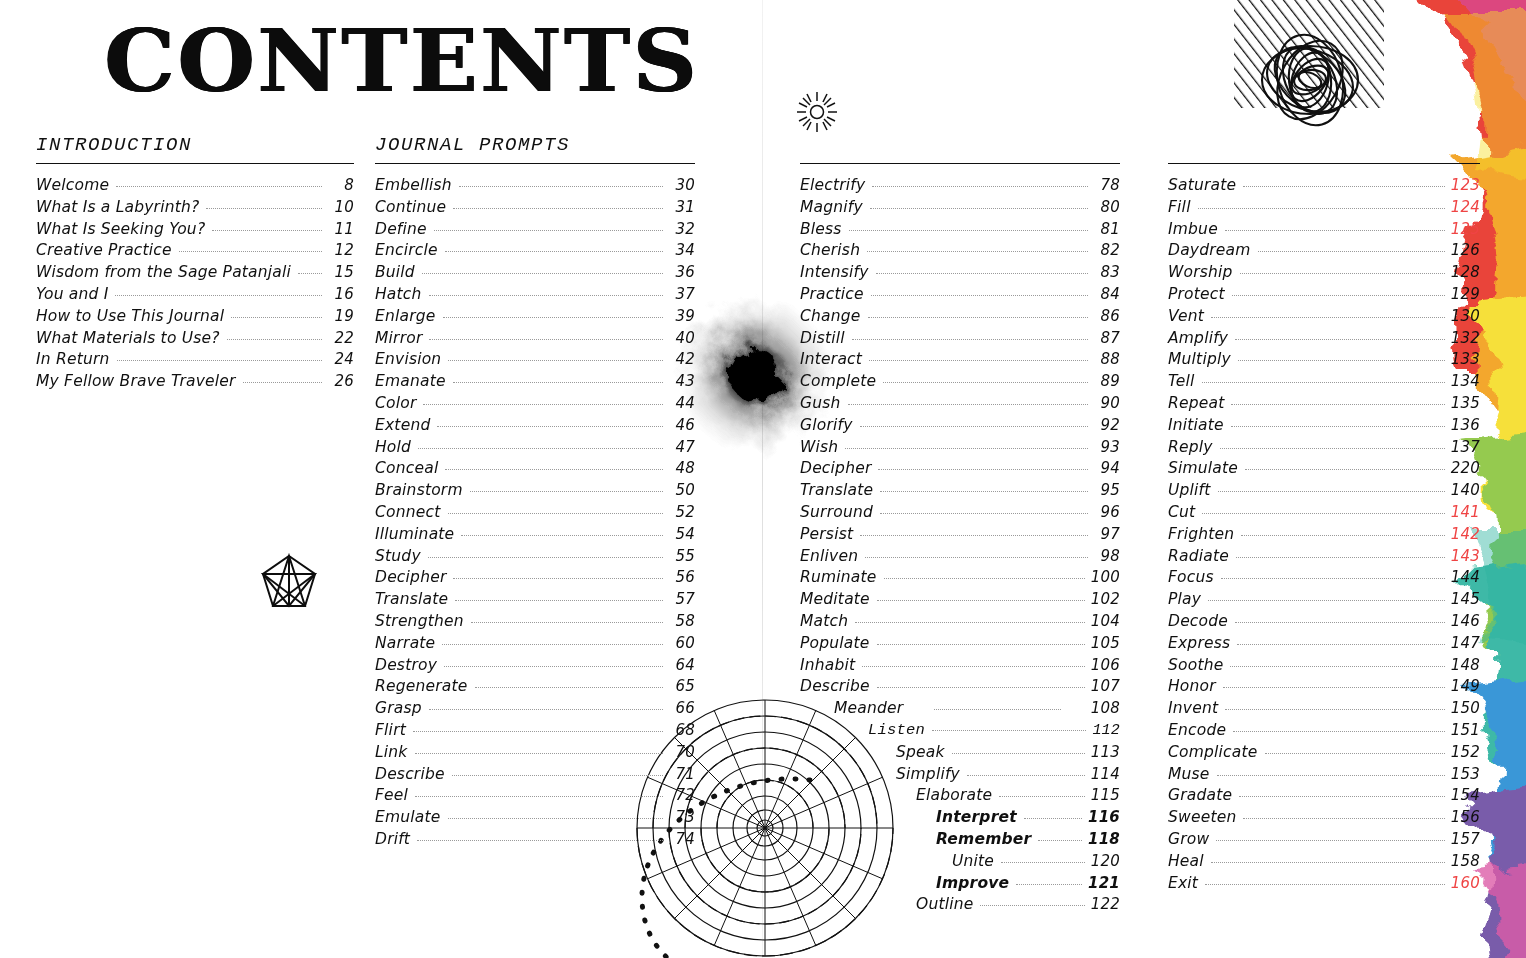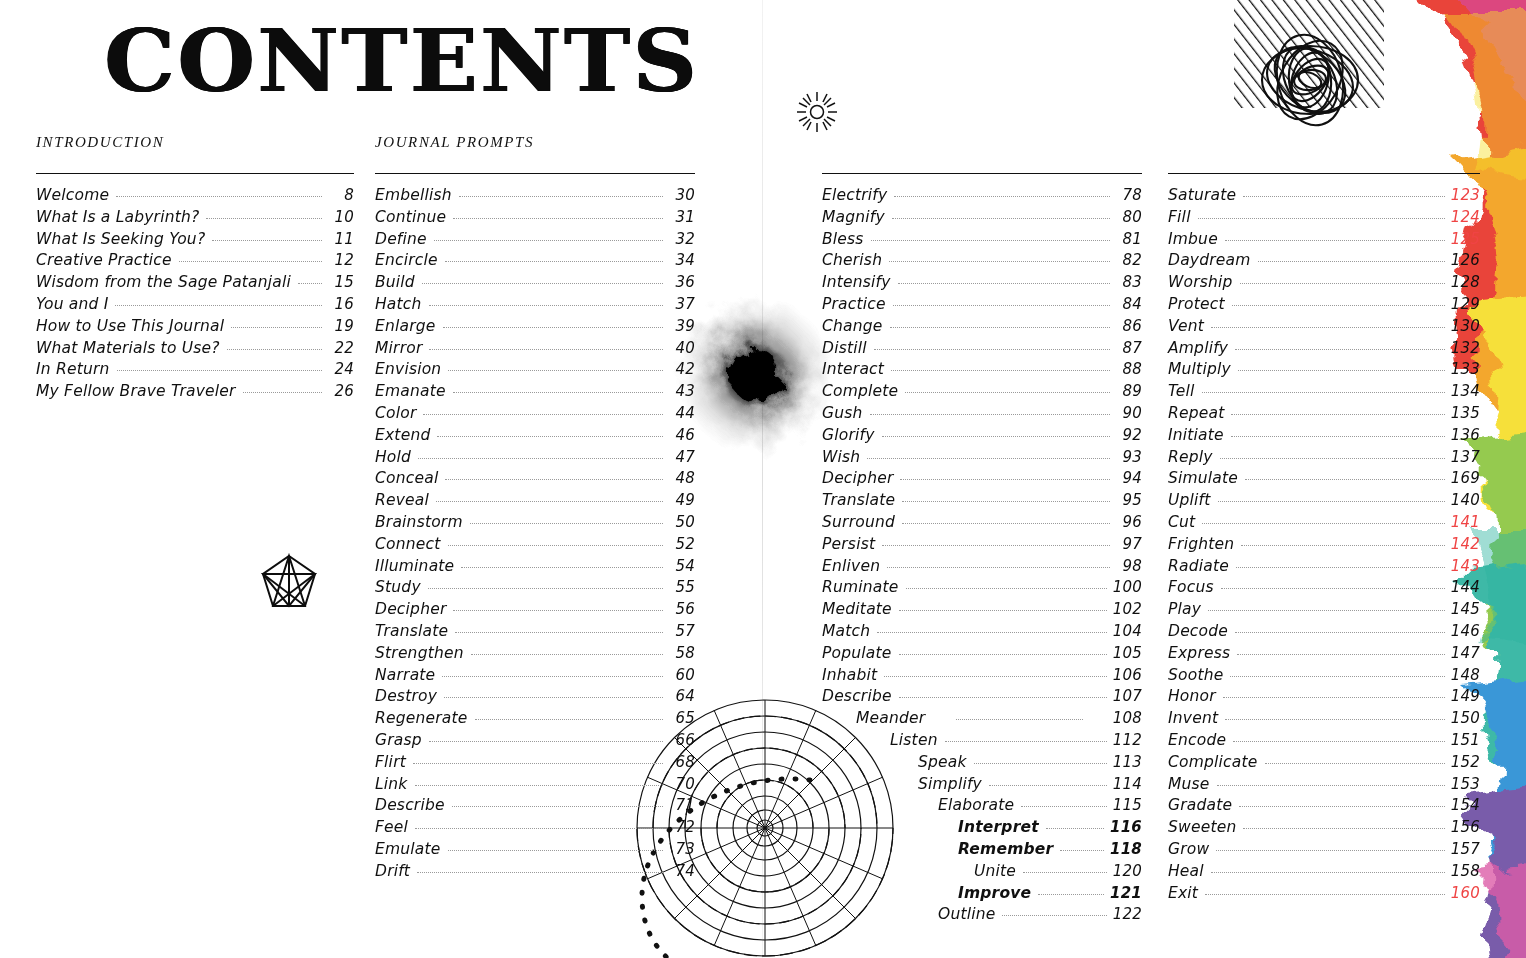--- a/index.html
+++ b/index.html
@@ -46,30 +46,30 @@
   }
 
   
   .col {
     position: absolute;
     top: 134px;
     z-index: 3;
   }
   .col-1 { left: 36px;  width: 318px; }
   .col-2 { left: 375px; width: 320px; }
-  .col-3 { left: 822px; width: 320px; }
+  .col-3 { left: 800px; width: 320px; }
   .col-4 { left: 1168px; width: 312px; }
 
   .col-head {
-    font-family: Liberation Serif, serif;
-    font-size: 15px;
+    font-family: Liberation Mono, monospace;
+    font-size: 19px;
     letter-spacing: 1.6px;
     font-style: italic;
     color: #111;
-    padding-bottom: 22px;
+    padding-bottom: 7px;
     margin-bottom: 14px;
     border-bottom: 1.6px solid #111;
     min-height: 16px;
   }
   .col-head.empty { color: transparent; }
 
   .toc-list {
     list-style: none;
     margin: 0;
     padding: 0;
@@ -95,21 +95,21 @@
     min-width: 10px;
   }
   .toc-page {
     white-space: nowrap;
     font-size: 15px;
     font-style: italic;
     text-align: right;
     min-width: 26px;
   }
   .ind-1 { padding-left: 34px; gap: 24px; }
-  .ind-2 { padding-left: 68px; }
+  .ind-2 { padding-left: 68px; font-family: Liberation Mono, monospace; }
   .ind-3 { padding-left: 96px; }
   .ind-4 { padding-left: 116px; }
   .ind-5 { padding-left: 136px; font-weight: bold; }
   .ind-6 { padding-left: 152px; }
 
   .red-page { color: #ef4444; }
 
   
   .ink { position: absolute; z-index: 2; pointer-events: none; }
   #ink-scribble { right: 118px; top: -10px; }
@@ -422,25 +422,20 @@
         <span class="toc-label">Hold</span>
         <span class="toc-dots"></span>
         <span class="toc-page">47</span>
       </li>
       <li class="toc-row">
         <span class="toc-label">Conceal</span>
         <span class="toc-dots"></span>
         <span class="toc-page">48</span>
       </li>
       <li class="toc-row">
-        <span class="toc-label">Reveal</span>
-        <span class="toc-dots"></span>
-        <span class="toc-page">49</span>
-      </li>
-      <li class="toc-row">
         <span class="toc-label">Brainstorm</span>
         <span class="toc-dots"></span>
         <span class="toc-page">50</span>
       </li>
       <li class="toc-row">
         <span class="toc-label">Connect</span>
         <span class="toc-dots"></span>
         <span class="toc-page">52</span>
       </li>
       <li class="toc-row">
@@ -761,21 +756,21 @@
         <span class="toc-page">136</span>
       </li>
       <li class="toc-row">
         <span class="toc-label">Reply</span>
         <span class="toc-dots"></span>
         <span class="toc-page">137</span>
       </li>
       <li class="toc-row">
         <span class="toc-label">Simulate</span>
         <span class="toc-dots"></span>
-        <span class="toc-page">169</span>
+        <span class="toc-page">220</span>
       </li>
       <li class="toc-row">
         <span class="toc-label">Uplift</span>
         <span class="toc-dots"></span>
         <span class="toc-page">140</span>
       </li>
       <li class="toc-row">
         <span class="toc-label">Cut</span>
         <span class="toc-dots"></span>
         <span class="toc-page red-page">141</span>

